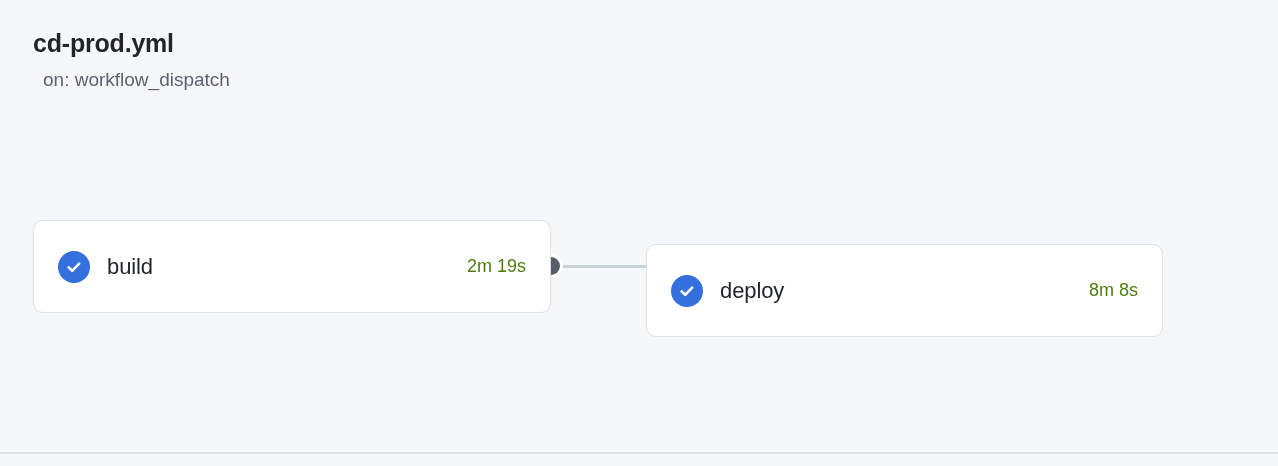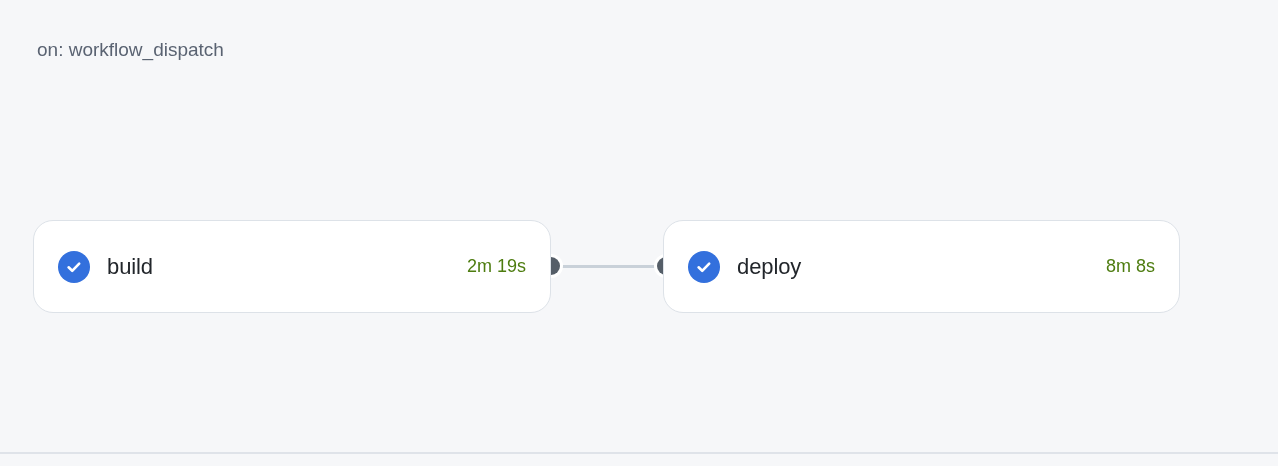--- a/index.html
+++ b/index.html
@@ -28,47 +28,47 @@
     color: #22262b;
     letter-spacing: -0.2px;
     line-height: 30px;
     margin: 0;
   }
   .wf-trigger {
     font-size: 19px;
     font-weight: normal;
     color: #5a6372;
     line-height: 24px;
-    margin: 4px;
+    margin: 10px;
     margin-top: 10px;
   }
 
   
   .graph {
     position: absolute;
     left: 0;
     top: 0;
     width: 1278px;
     height: 452px;
   }
 
   .job-node {
     position: absolute;
     top: 220px;
     height: 93px;
     background: #ffffff;
     border: 1px solid #dde2e8;
-    border-radius: 20px;
+    border-radius: 10px;
     box-sizing: border-box;
     display: flex;
     align-items: center;
     padding: 0 24px 0 24px;
   }
   .job-node.build  { left: 33px;  width: 518px; }
-  .job-node.deploy { left: 663px; width: 517px; }
+  .job-node.deploy { left: 646px; width: 517px; margin-top: 24px; }
 
   .status-icon {
     width: 32px;
     height: 32px;
     border-radius: 50%;
     background: #3370dd;
     flex: 0 0 auto;
     display: flex;
     align-items: center;
     justify-content: center;
@@ -128,20 +128,21 @@
     top: 454px;
     width: 1278px;
     height: 12px;
     background: #f6f7f9;
   }
 </style>
 </head>
 <body>
 
 <div class="header">
+  <div class="wf-title">cd-prod.yml</div>
   <div class="wf-trigger">on: workflow_dispatch</div>
 </div>
 
 <div class="graph">
 
   <div class="edge-line"></div>
   <div class="handle source"></div>
   <div class="handle target"></div>
 
   <div class="job-node build">

